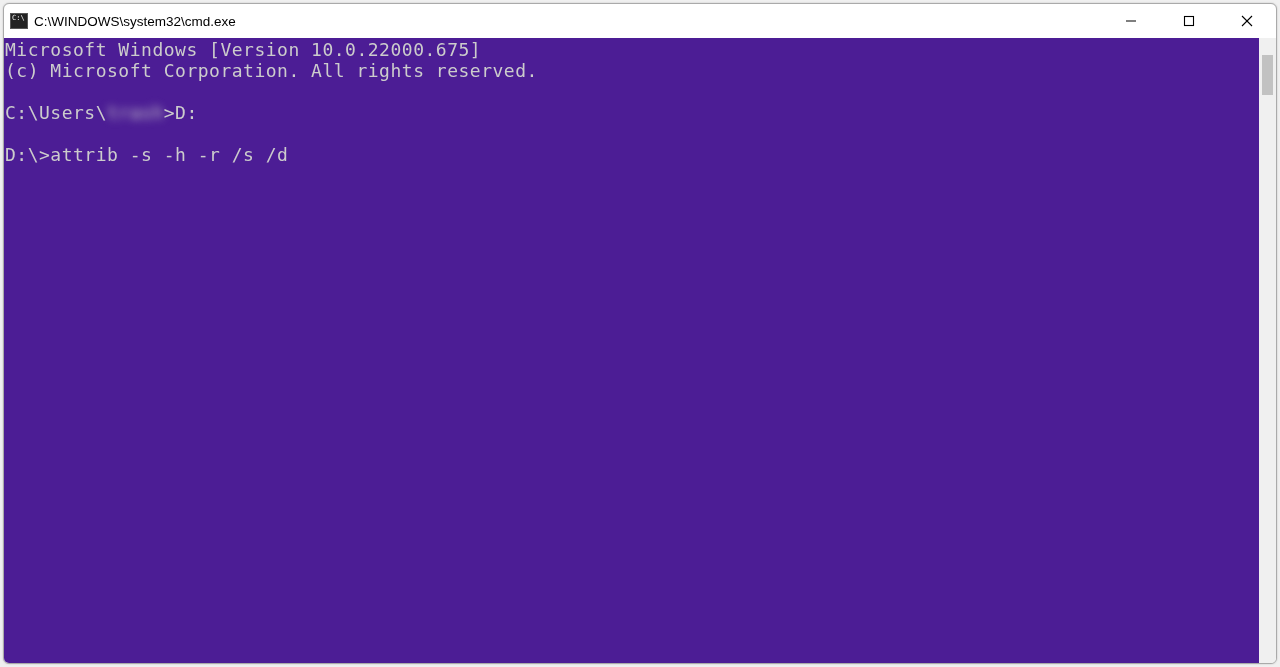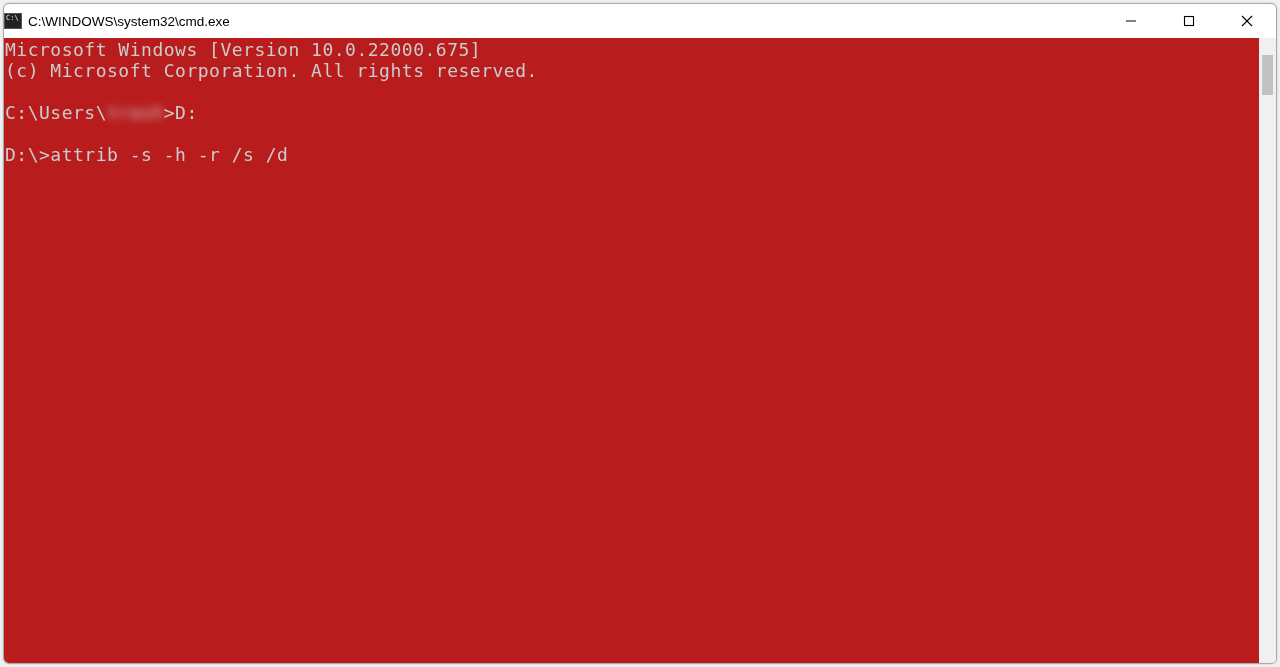--- a/index.html
+++ b/index.html
@@ -23,20 +23,21 @@
       display: flex;
       flex-direction: column;
       overflow: hidden;
       box-shadow: 0 0 2px rgba(0,0,0,0.2);
     }
     .titlebar {
       height: 34px;
       background: #ffffff;
       display: flex;
       align-items: center;
+      padding-left: 6px;
       flex-shrink: 0;
       border-radius: 16px;
     }
     .titlebar-icon {
       width: 18px;
       height: 16px;
       background: #222222;
       display: flex;
       align-items: center;
       justify-content: center;
@@ -73,21 +74,21 @@
     }
     .titlebar-btn svg line,
     .titlebar-btn svg rect { stroke: #000000; stroke-width: 1.1; fill: none; }
     .body-area {
       flex: 1;
       display: flex;
       overflow: hidden;
     }
     .terminal {
       flex: 1;
-      background: #b91c1c;
+      background: #4c1d95;
       color: #cccccc;
       font-family: Consolas, "NSimSun", "SimSun", monospace;
       font-size: 18px;
       line-height: 21px;
       padding: 1px 0 0 1px;
       white-space: pre;
       overflow: hidden;
       letter-spacing: 0.5px;
     }
     .blurred {

